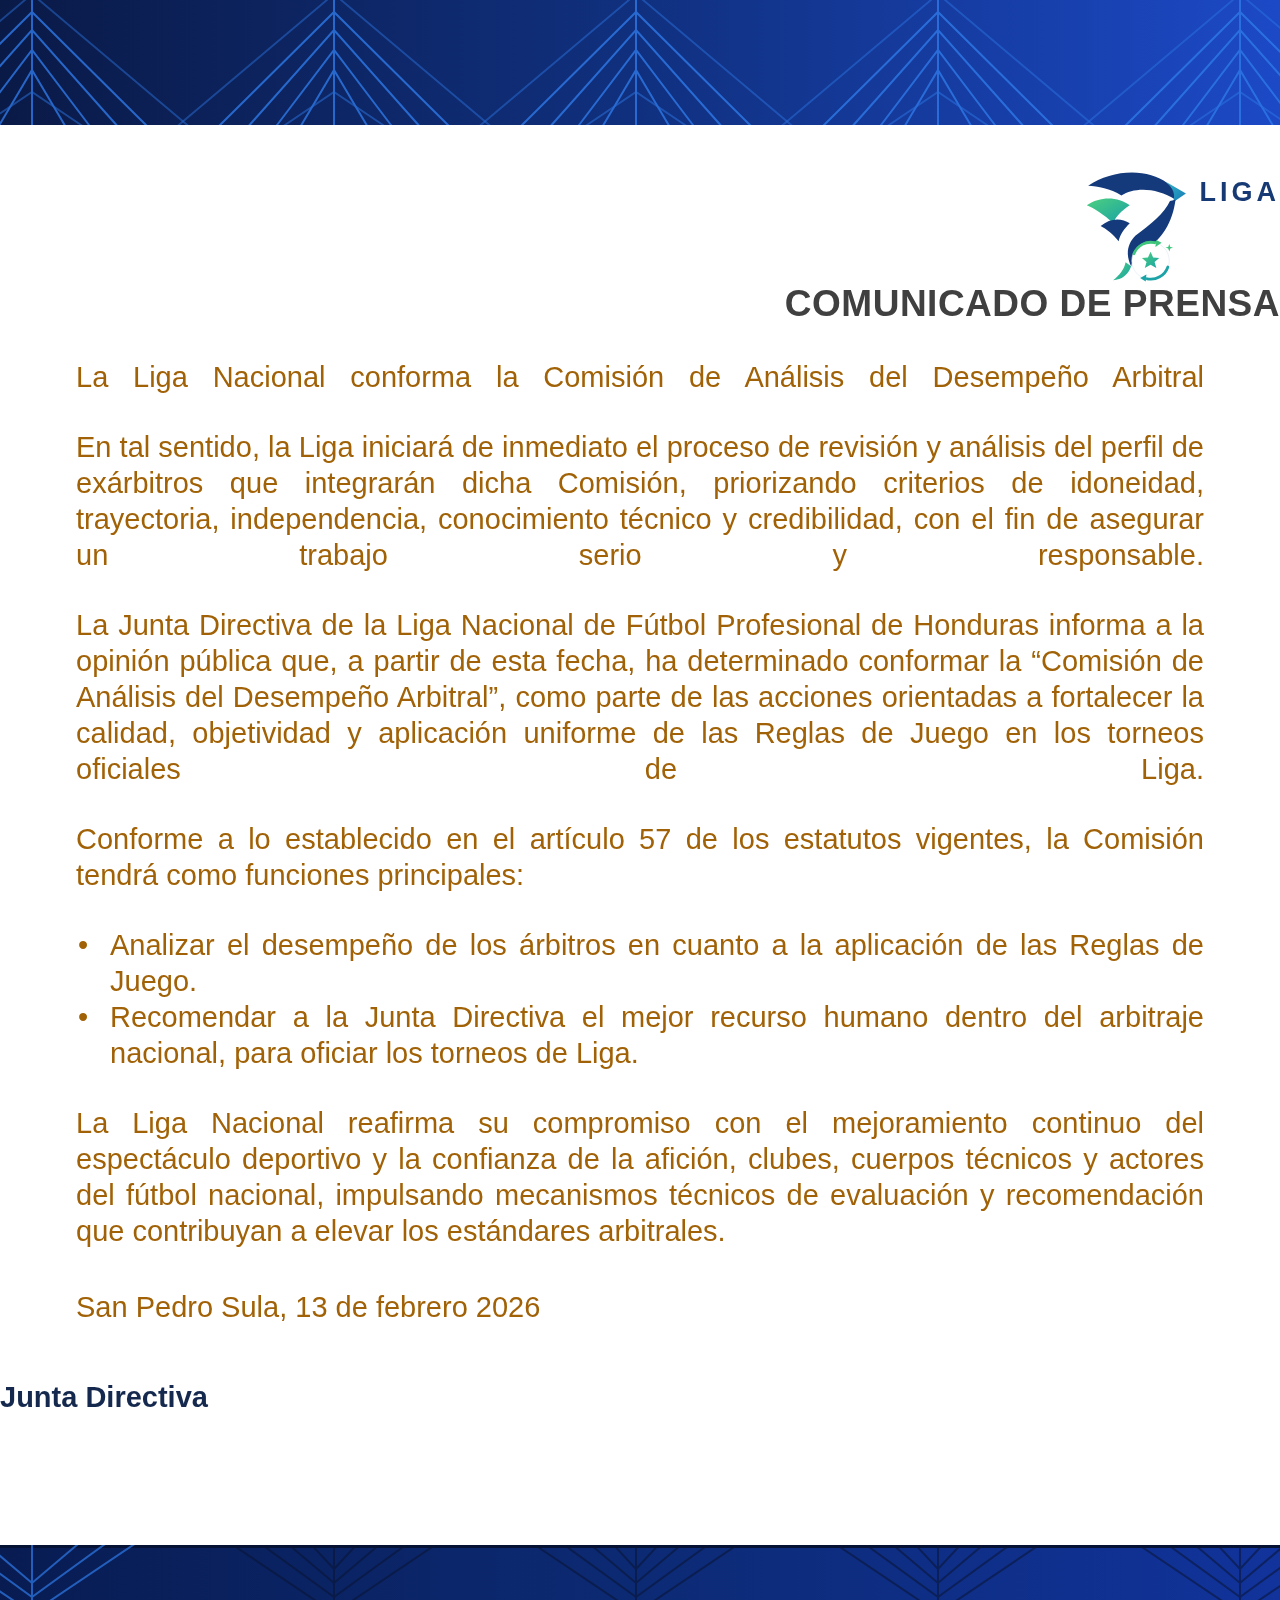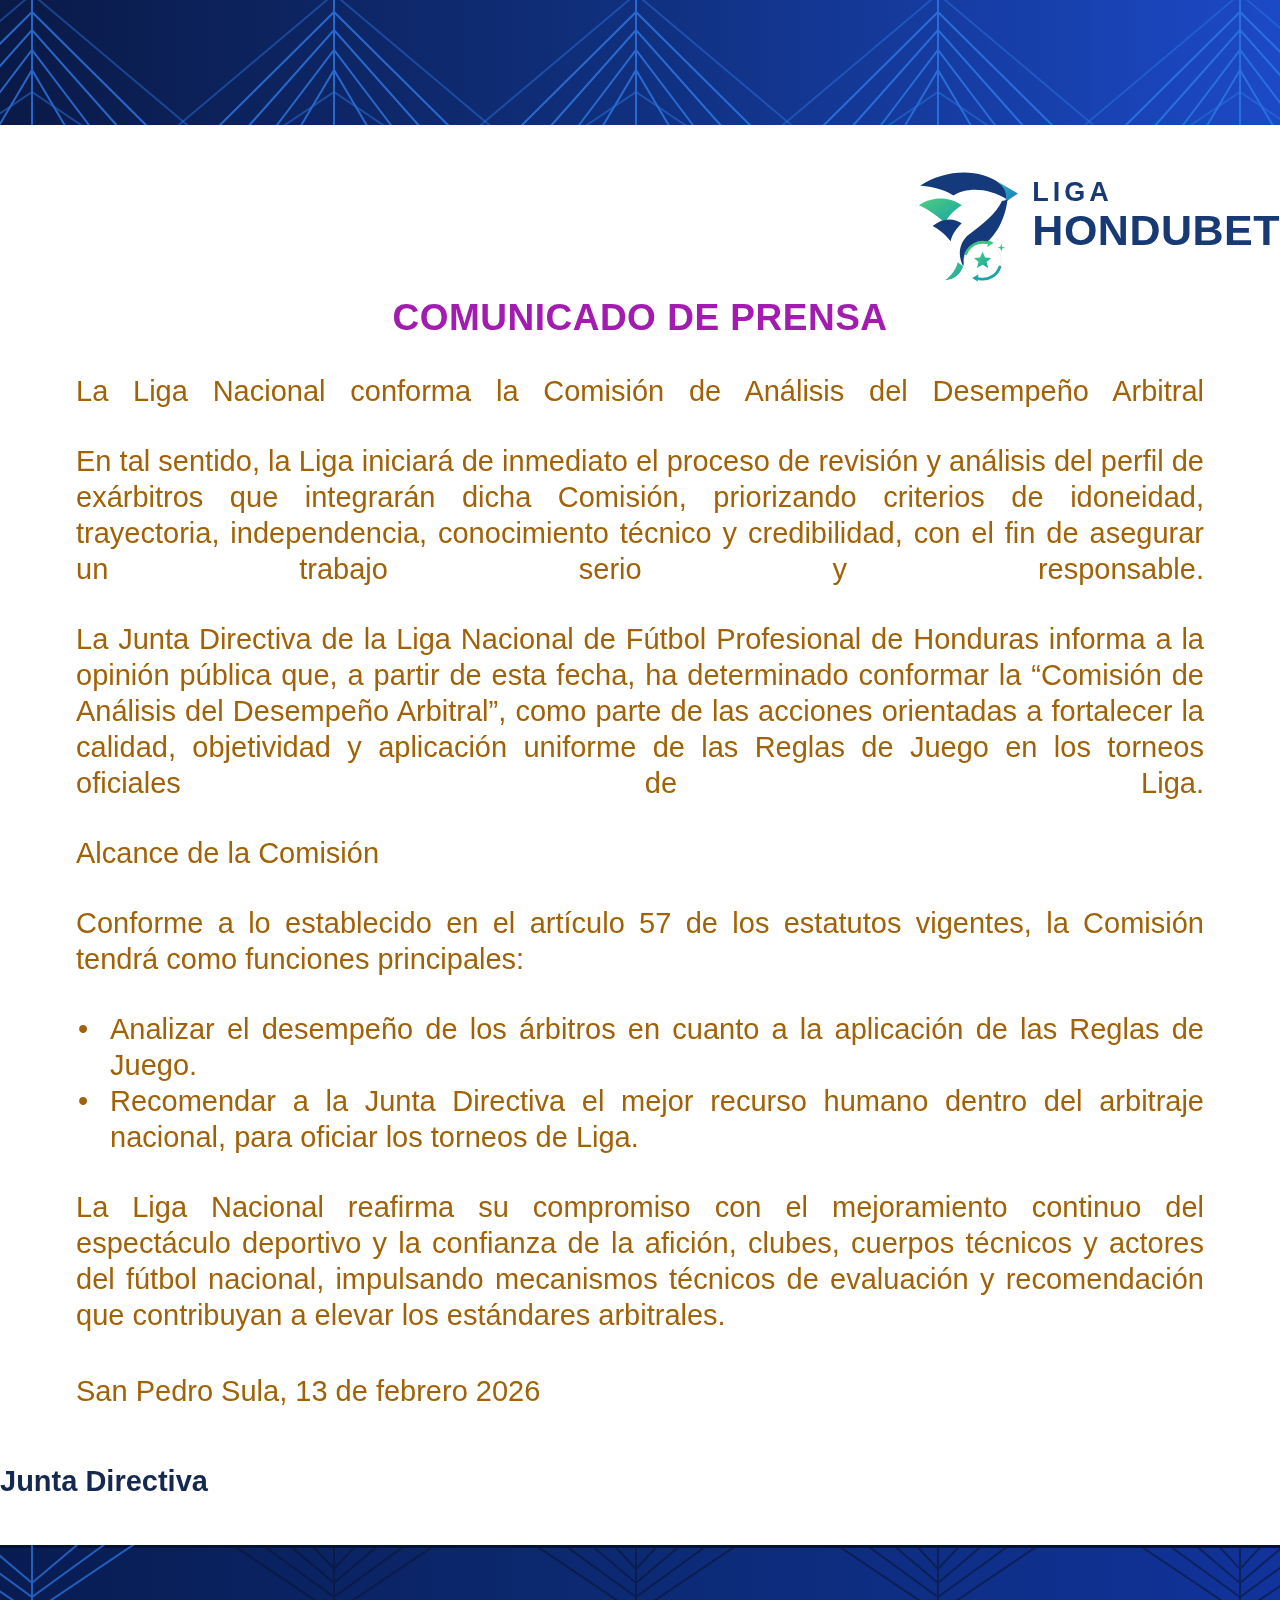--- a/index.html
+++ b/index.html
@@ -11,22 +11,22 @@
   .band{flex:none;line-height:0;}
   .band svg{display:block;}
   
   .logo-row{display:flex;justify-content:flex-end;align-items:flex-start;gap:12px;margin-top:40px;flex:none;}
   .logo-icon{width:104px;height:118px;flex:none;}
   .logo-text{padding-top:14px;color:#173a75;}
   .logo-liga{font-size:27px;font-weight:bold;letter-spacing:4px;line-height:1;}
   .logo-hondubet{font-size:43px;font-weight:bold;letter-spacing:0.5px;line-height:1.05;margin-top:2px;}
   
   .page-title{
-    text-align:center;font-size:37px;font-weight:bold;letter-spacing:0.5px;
-    color:#a21caf;margin-top:14px;flex:none;
+    text-align:right;font-size:37px;font-weight:bold;letter-spacing:0.5px;
+    color:#404040;flex:none;
   }
   
   .content{
     padding:0 76px;color:#a16207;font-size:29px;line-height:36px;flex:none;
   }
   .content p{margin:34px 0 0 0;}
   .just{text-align:justify;}
   .just-all{text-align:justify;text-align-last:justify;}
   .bullets{margin-top:34px;}
   .bullet{display:flex;}
@@ -96,31 +96,29 @@
     <circle cx="96" cy="138" r="27" fill="#ffffff" stroke="#e3ebf4" stroke-width="1"></circle>
     <path d="M72,128 A26,26 0 0 1 102,112" fill="none" stroke="#3fc47d" stroke-width="4" stroke-linecap="round"></path>
     <path d="M121,147 A26,26 0 0 1 91,164" fill="none" stroke="#1ba3a8" stroke-width="4" stroke-linecap="round"></path>
     <polygon points="104,108 112,112 103,118" fill="#3fc47d"></polygon>
     <polygon points="89,168 81,163 90,158" fill="#1ba3a8"></polygon>
     <polygon points="96,125 99.7,133.2 108.5,134 101.8,139.8 104.3,148.5 96,143.6 87.7,148.5 90.2,139.8 83.5,134 92.3,133.2" fill="url(#g1)"></polygon>
     <polygon points="123,114 124.5,118 128.5,119 124.5,120.5 123,124.5 121.5,120.5 117.5,119 121.5,118" fill="#3fc47d"></polygon>
   </svg>
   <div class="logo-text">
     <div class="logo-liga">LIGA</div>
-    <div class="logo-hondubet">HONDUBET</div>
   </div>
 </div>
 
 <div class="page-title">COMUNICADO DE PRENSA</div>
 
 <div class="content">
   <p class="just-all">La Liga Nacional conforma la Comisión de Análisis del Desempeño Arbitral</p>
   <p class="just-all">En tal sentido, la Liga iniciará de inmediato el proceso de revisión y análisis del perfil de exárbitros que integrarán dicha Comisión, priorizando criterios de idoneidad, trayectoria, independencia, conocimiento técnico y credibilidad, con el fin de asegurar un trabajo serio y responsable.</p>
   <p class="just-all">La Junta Directiva de la Liga Nacional de Fútbol Profesional de Honduras informa a la opinión pública que, a partir de esta fecha, ha determinado conformar la “Comisión de Análisis del Desempeño Arbitral”, como parte de las acciones orientadas a fortalecer la calidad, objetividad y aplicación uniforme de las Reglas de Juego en los torneos oficiales de Liga.</p>
-  <p>Alcance de la Comisión</p>
   <p class="just">Conforme a lo establecido en el artículo 57 de los estatutos vigentes, la Comisión tendrá como funciones principales:</p>
   <div class="bullets">
     <div class="bullet">
       <span class="dot">•</span>
       <span class="btext">Analizar el desempeño de los árbitros en cuanto a la aplicación de las Reglas de Juego.</span>
     </div>
     <div class="bullet">
       <span class="dot">•</span>
       <span class="btext">Recomendar a la Junta Directiva el mejor recurso humano dentro del arbitraje nacional, para oficiar los torneos de Liga.</span>
     </div>

